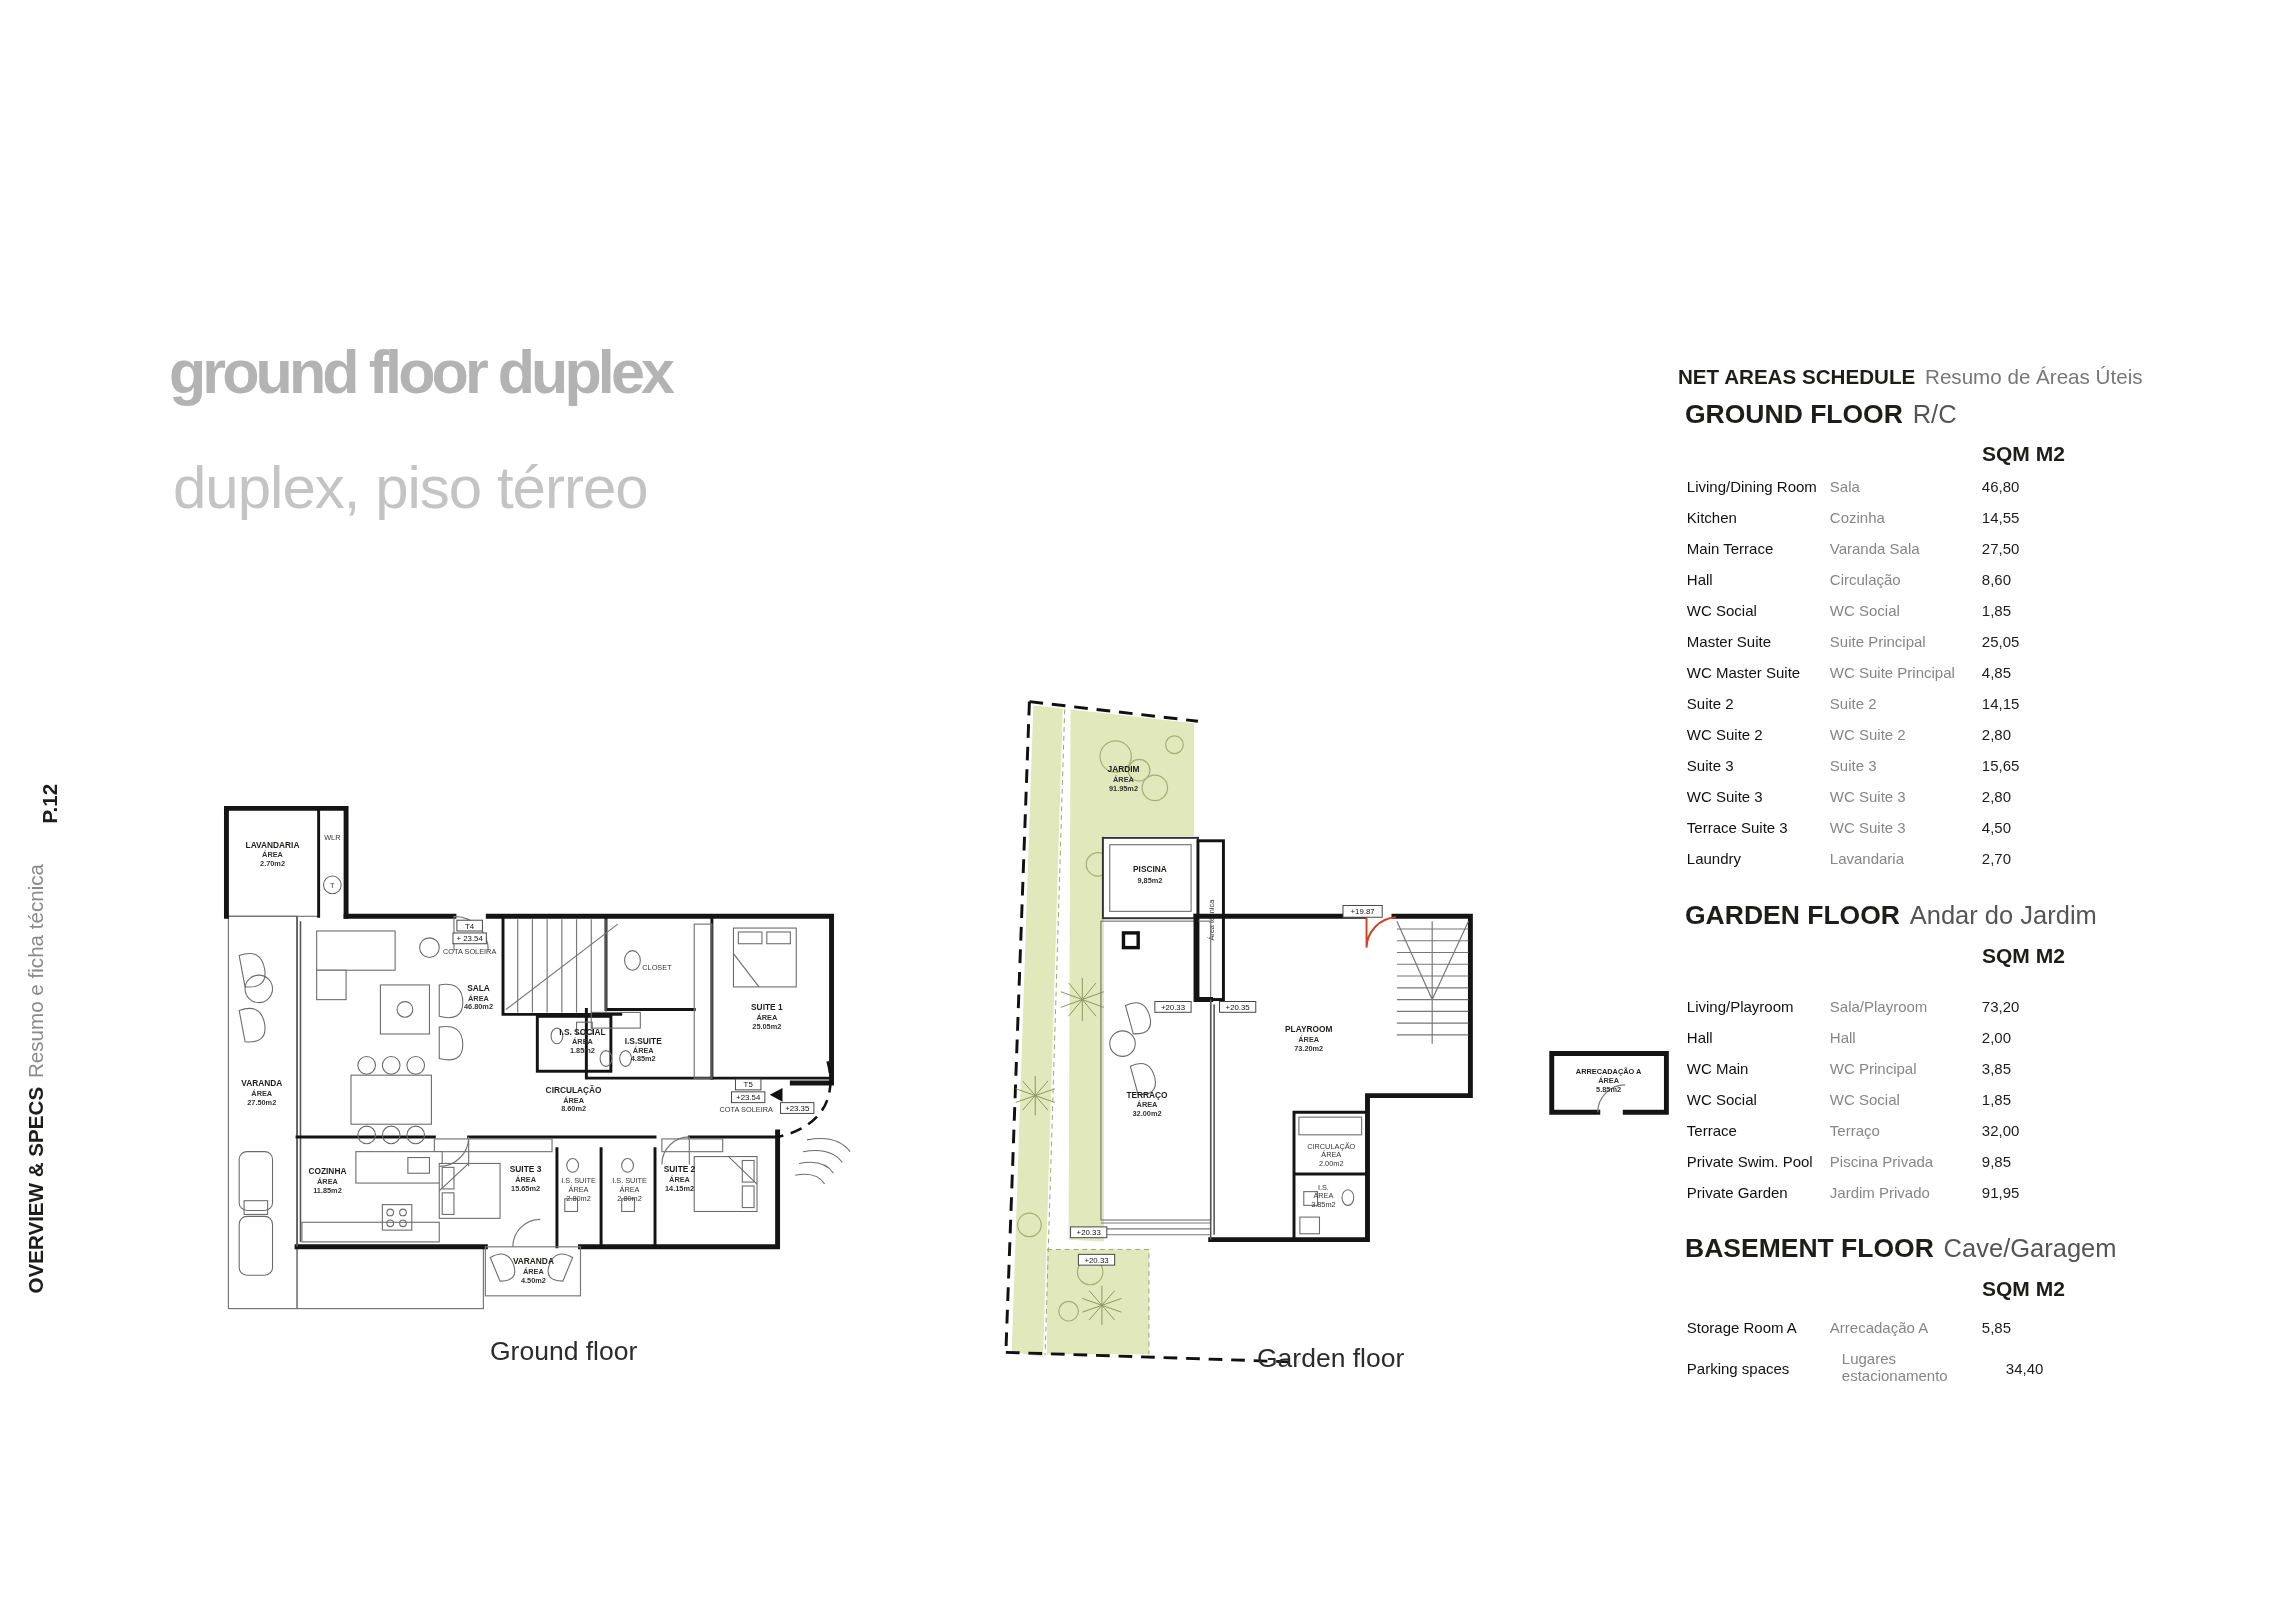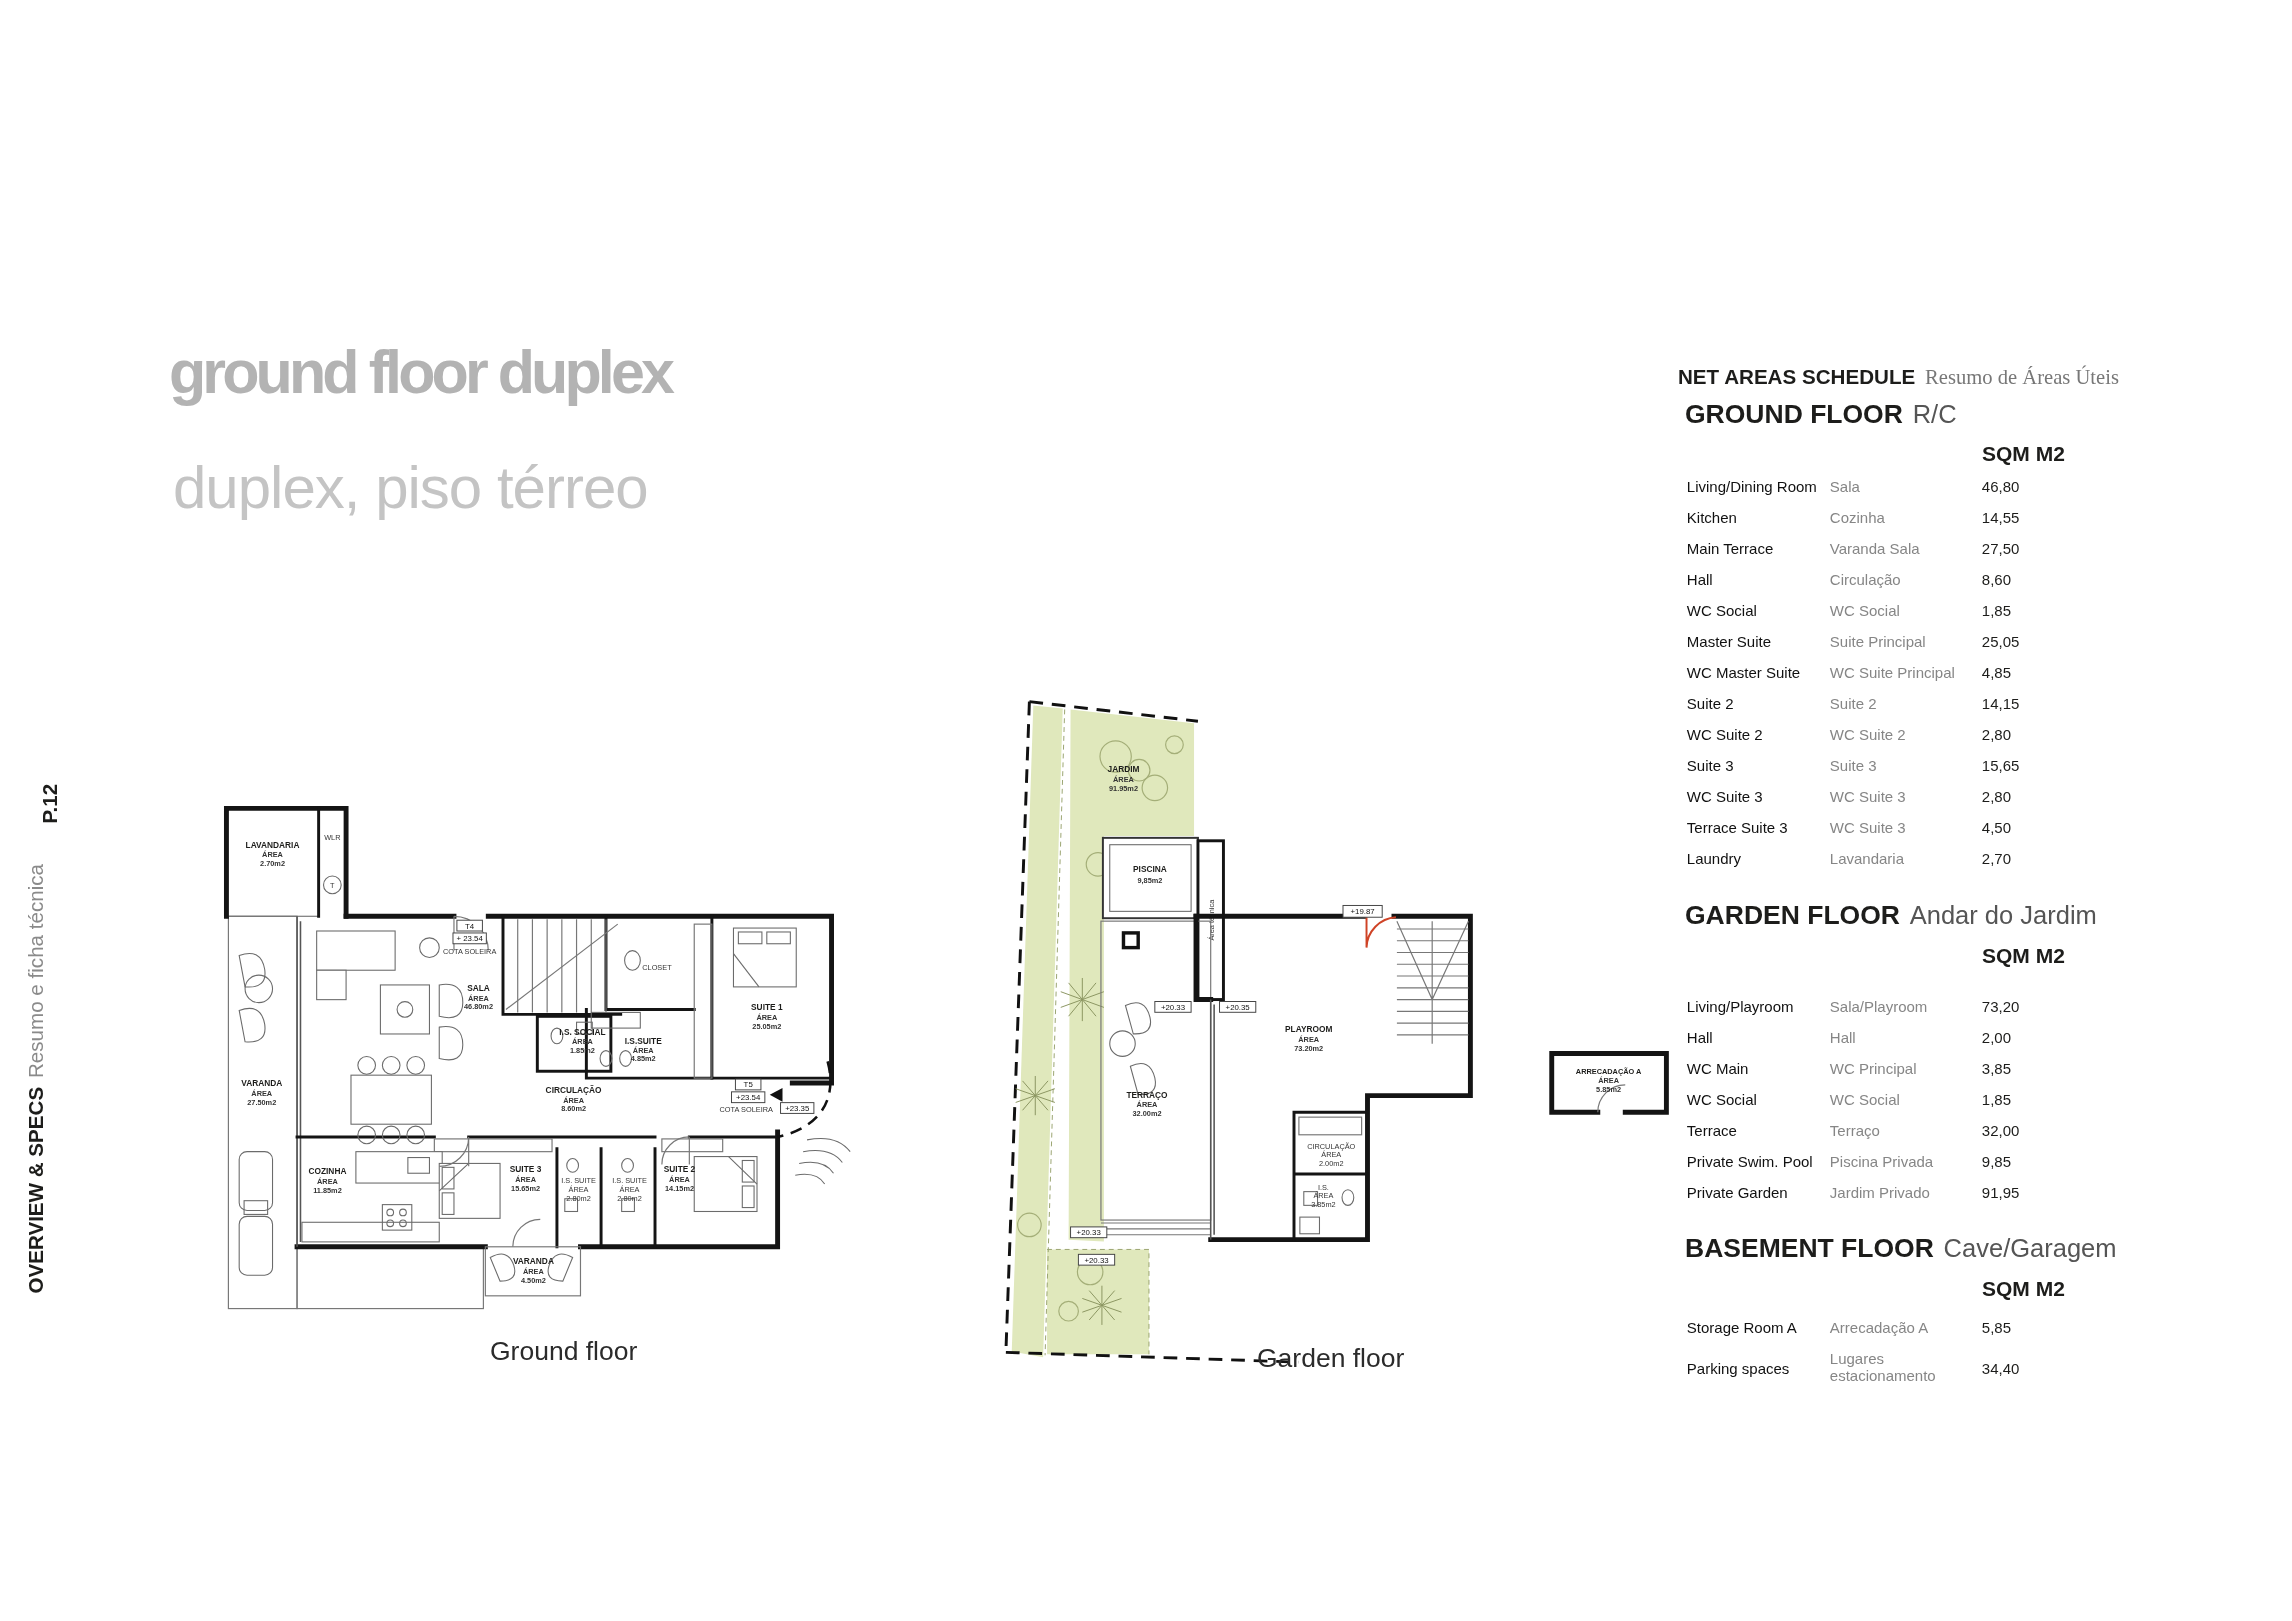--- a/index.html
+++ b/index.html
@@ -11,31 +11,31 @@
   .sub-title{position:absolute;left:173px;top:453px;font-size:60px;font-weight:normal;
              color:#c4c4c4;letter-spacing:-1px;}
   
   .vtext{position:absolute;transform:rotate(-90deg);transform-origin:0 100%;
          white-space:nowrap;font-size:20.6px;line-height:21.6px;height:21.6px;}
   .vtext .b{font-weight:bold;color:#1d1d1b;}
   .vtext .g{color:#8a8a8a;margin-left:8.8px;}
   
   .schedule{position:absolute;left:1678px;top:365px;width:598px;color:#1d1d1b;}
   .sched-head{font-size:20.6px;font-weight:bold;white-space:nowrap;}
-  .sched-head .pt{font-weight:normal;color:#777;margin-left:9.8px;font-family:Liberation Serif, serif;}
+  .sched-head .pt{font-weight:normal;color:#777;margin-left:9.8px;}
   .sec-head{font-size:26.5px;font-weight:bold;margin-left:7px;white-space:nowrap;}
   .sec-head .pt{font-weight:normal;color:#555;margin-left:9.8px;font-size:25.5px;}
   .sqm-head{font-size:21px;font-weight:bold;margin-left:304px;}
   .rows{margin-left:8.8px;}
   .row{display:grid;grid-template-columns:143px 152px 1fr;align-items:center;height:31px;
        font-size:15px;}
   .row .en{color:#111;}
   .row .pt{color:#868686;}
   .row .val{color:#1d1d1b;}
-  .row.tall{height:51px;}
+  .row.tall{height:51px;gap:12px;}
   .row.tall .pt{line-height:1.12;}
   
   .plan-caption{position:absolute;font-size:26.5px;color:#2b2b2b;}
   
   .wall{stroke:#141414;stroke-width:5;fill:none;stroke-linecap:square;}
   .wall3{stroke:#141414;stroke-width:3;fill:none;stroke-linecap:square;}
   .thin{stroke:#777;stroke-width:1.2;fill:none;}
   .furn{stroke:#6b6b6b;stroke-width:1.1;fill:#ffffff;}
   .furnl{stroke:#6b6b6b;stroke-width:1.1;fill:none;}
   .glass{stroke:#555;stroke-width:1.6;fill:none;}

